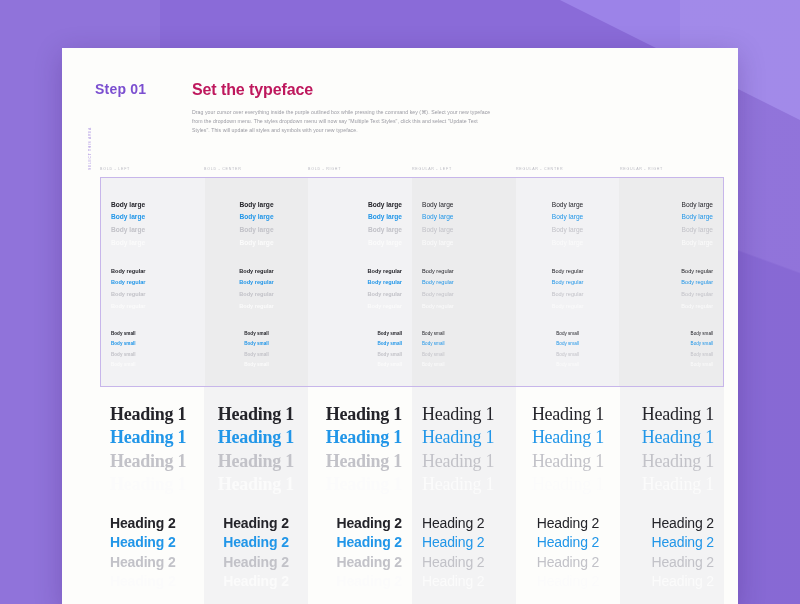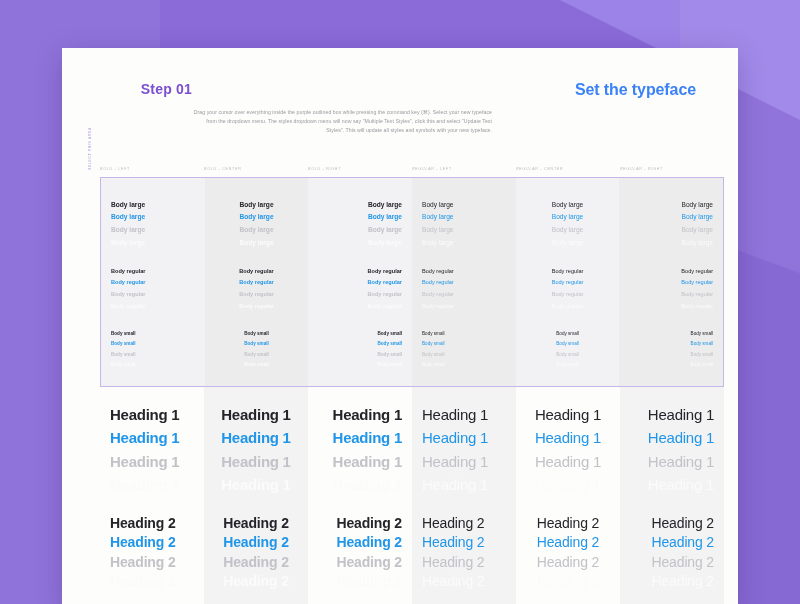--- a/index.html
+++ b/index.html
@@ -56,39 +56,38 @@
     height: 560px;
     background: #fdfdfb;
     box-shadow: 0 6px 26px rgba(40, 10, 80, 0.22);
     overflow: hidden;
   }
 
   
   .card-head {
     display: flex;
     padding: 33px 0 0 0;
-    text-align: right;
   }
   .step-label {
     width: 130px;
     padding-left: 33px;
     box-sizing: border-box;
     font-size: 14px;
     font-weight: bold;
     color: #7b4fd0;
     letter-spacing: 0.2px;
   }
   .head-right {
     flex: 1;
     padding-right: 42px;
   }
   .head-title {
     font-size: 16px;
     font-weight: bold;
-    color: #3b82f6;
+    color: #be185d;
     letter-spacing: -0.1px;
     margin: 0 0 9px 0;
   }
   .head-desc {
     font-size: 5.2px;
     line-height: 9.2px;
     color: #9a9aa2;
     max-width: 300px;
     margin: 0;
     letter-spacing: 0.05px;
@@ -167,21 +166,21 @@
   .v-white { color: #fbfbfb; }
 
   
   .w-bold { font-weight: bold; }
   .w-reg  { font-weight: normal; }
 
   
   .sz-body-large   { font-size: 6.6px; line-height: 12.8px; }
   .sz-body-regular { font-size: 5.6px; line-height: 11.6px; }
   .sz-body-small   { font-size: 4.6px; line-height: 10.2px; }
-  .sz-heading-1    { font-size: 15px; line-height: 23.4px; letter-spacing: -0.25px; }
+  .sz-heading-1    { font-size: 18px; line-height: 23.4px; letter-spacing: -0.25px; font-family: Liberation Serif, serif; }
   .sz-heading-2    { font-size: 14px;   line-height: 19.6px; letter-spacing: -0.15px; }
   .sz-heading-3    { font-size: 8px;    line-height: 17.4px; letter-spacing: -0.1px; }
 
   .group-body-large   { padding-top: 21px; }
   .group-body-regular { padding-top: 16px; }
   .group-body-small   { padding-top: 17px; padding-bottom: 16px; }
 
   
   .headings-area {
     margin: 0 14px 0 38px;

